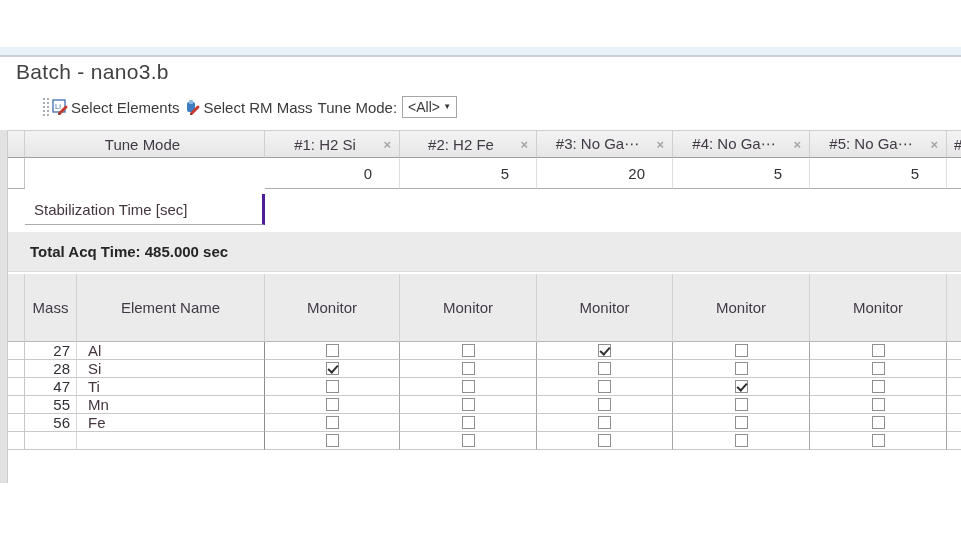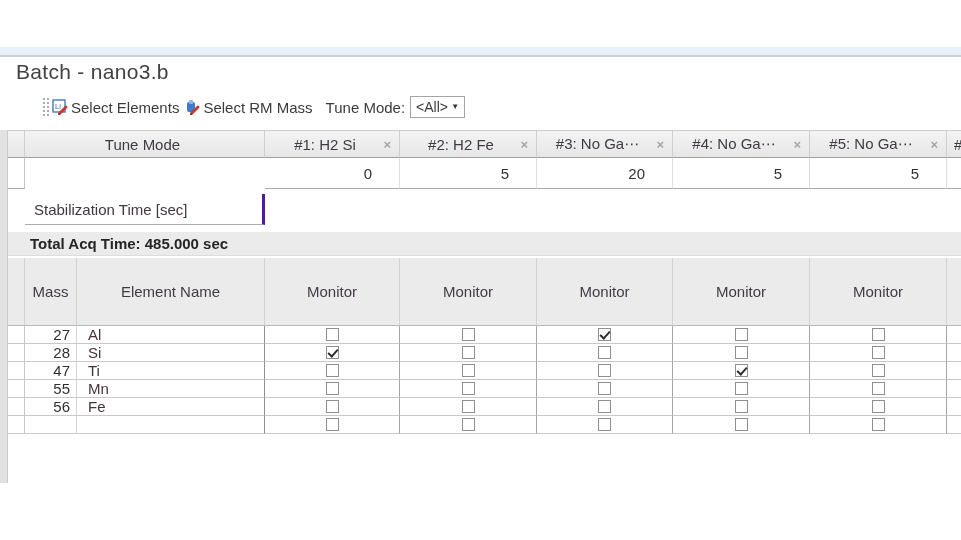--- a/index.html
+++ b/index.html
@@ -10,21 +10,21 @@
   .top-strip{position:absolute;left:0;top:47px;width:961px;height:8px;
     background:#e8f1f8;border-bottom:2px solid #c9cfd4;box-sizing:content-box;}
   .title{position:absolute;left:16px;top:60px;font-size:21px;color:#424242;letter-spacing:.3px;}
   
   .toolbar{position:absolute;left:0;top:94px;height:26px;display:flex;align-items:center;font-size:15px;color:#3b3b3b;padding-left:41px;}
   .grip{width:7px;height:22px;margin:0 3px 0 1px;
     background-image:radial-gradient(#a9aeb4 1px, rgba(0,0,0,0) 1.2px);
     background-size:4px 4px;background-position:0 1px;}
   .tool-btn{display:flex;align-items:center;gap:1px;margin-right:5px;cursor:default;}
   .tool-btn svg{display:block;}
-  .tm-label{margin-left:8px;margin-right:5px;}
+  .tm-label{margin-left:0;margin-right:5px;}
   .dd{width:55px;height:22px;border:1px solid #a5a5a5;background:#fff;display:flex;
     align-items:center;justify-content:space-between;padding:0 5px;font-size:14px;box-sizing:border-box;}
   .dd .arrow{font-size:8px;color:#333;line-height:1;}
   
   .grid-region{position:absolute;left:0;top:130px;width:961px;height:353px;overflow:hidden;background:#fff;}
   .gutter{position:absolute;left:0;top:0;width:8px;height:353px;background:#e2e2e2;
     border-right:1px solid #cccccc;box-sizing:border-box;}
   .bands{position:absolute;left:8px;top:0;width:953px;}
   
   .tune-grid{display:grid;grid-template-columns:17px 240px 135px 137px 136px 137px 137px 14px;}
@@ -38,21 +38,21 @@
   .hcell.corner .lbl{margin-right:4px;}
   .hcell.partial{justify-content:flex-start;padding-left:7px;border-right:none;}
   .scell{height:31px;background:#fff;border-right:1px solid #dedede;border-bottom:1px solid #ababab;
     box-sizing:border-box;display:flex;align-items:center;font-size:15px;white-space:nowrap;overflow:hidden;}
   .scell.rowhdr{border-right:1px solid #c4c4c4;}
   .scell.label{padding-left:9px;color:#44353f;border-right:3px solid #4c1d95;margin-top:36px;}
   .scell.value{justify-content:flex-end;padding-right:27px;color:#332f36;}
   .scell.partial{border-right:none;}
   .gap{height:7px;background:#fff;}
   
-  .total-band{height:24px;background:#ebebeb;border-bottom:1px solid #dddddd;margin-bottom:2px;
+  .total-band{height:40px;background:#ebebeb;border-bottom:1px solid #dddddd;margin-bottom:2px;
     display:flex;align-items:center;padding-left:22px;box-sizing:border-box;
     font-weight:bold;font-size:15px;color:#252525;}
   
   .ehead{display:grid;grid-template-columns:17px 52px 188px 135px 137px 136px 137px 137px 14px;}
   .ecell{height:68px;background:#ebebeb;border-right:1px solid #d2d2d2;border-bottom:1px solid #b8b8b8;
     box-sizing:border-box;display:flex;align-items:center;justify-content:center;
     color:#423a46;font-size:15px;}
   .ecell.partial{border-right:none;}
   
   .drow{display:grid;grid-template-columns:17px 52px 188px 135px 137px 136px 137px 137px 14px;}

